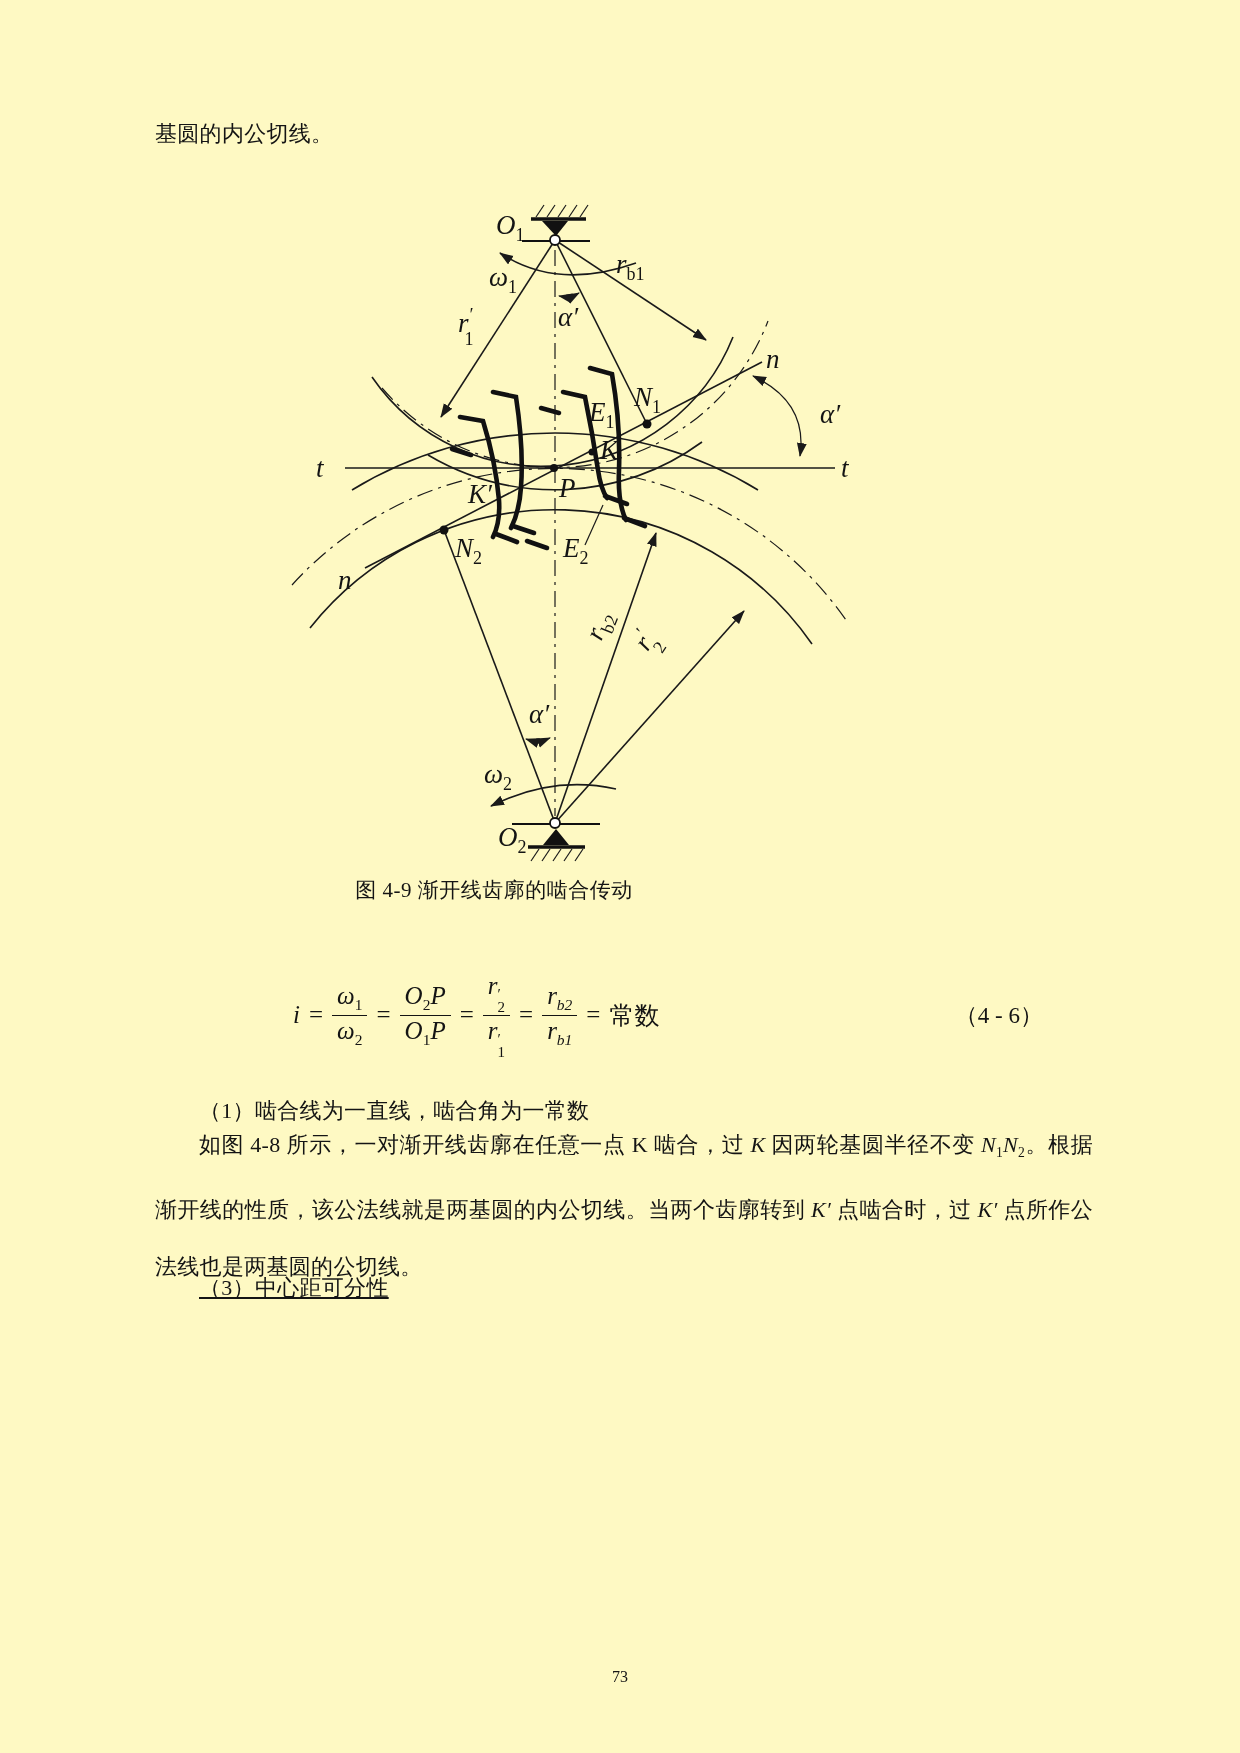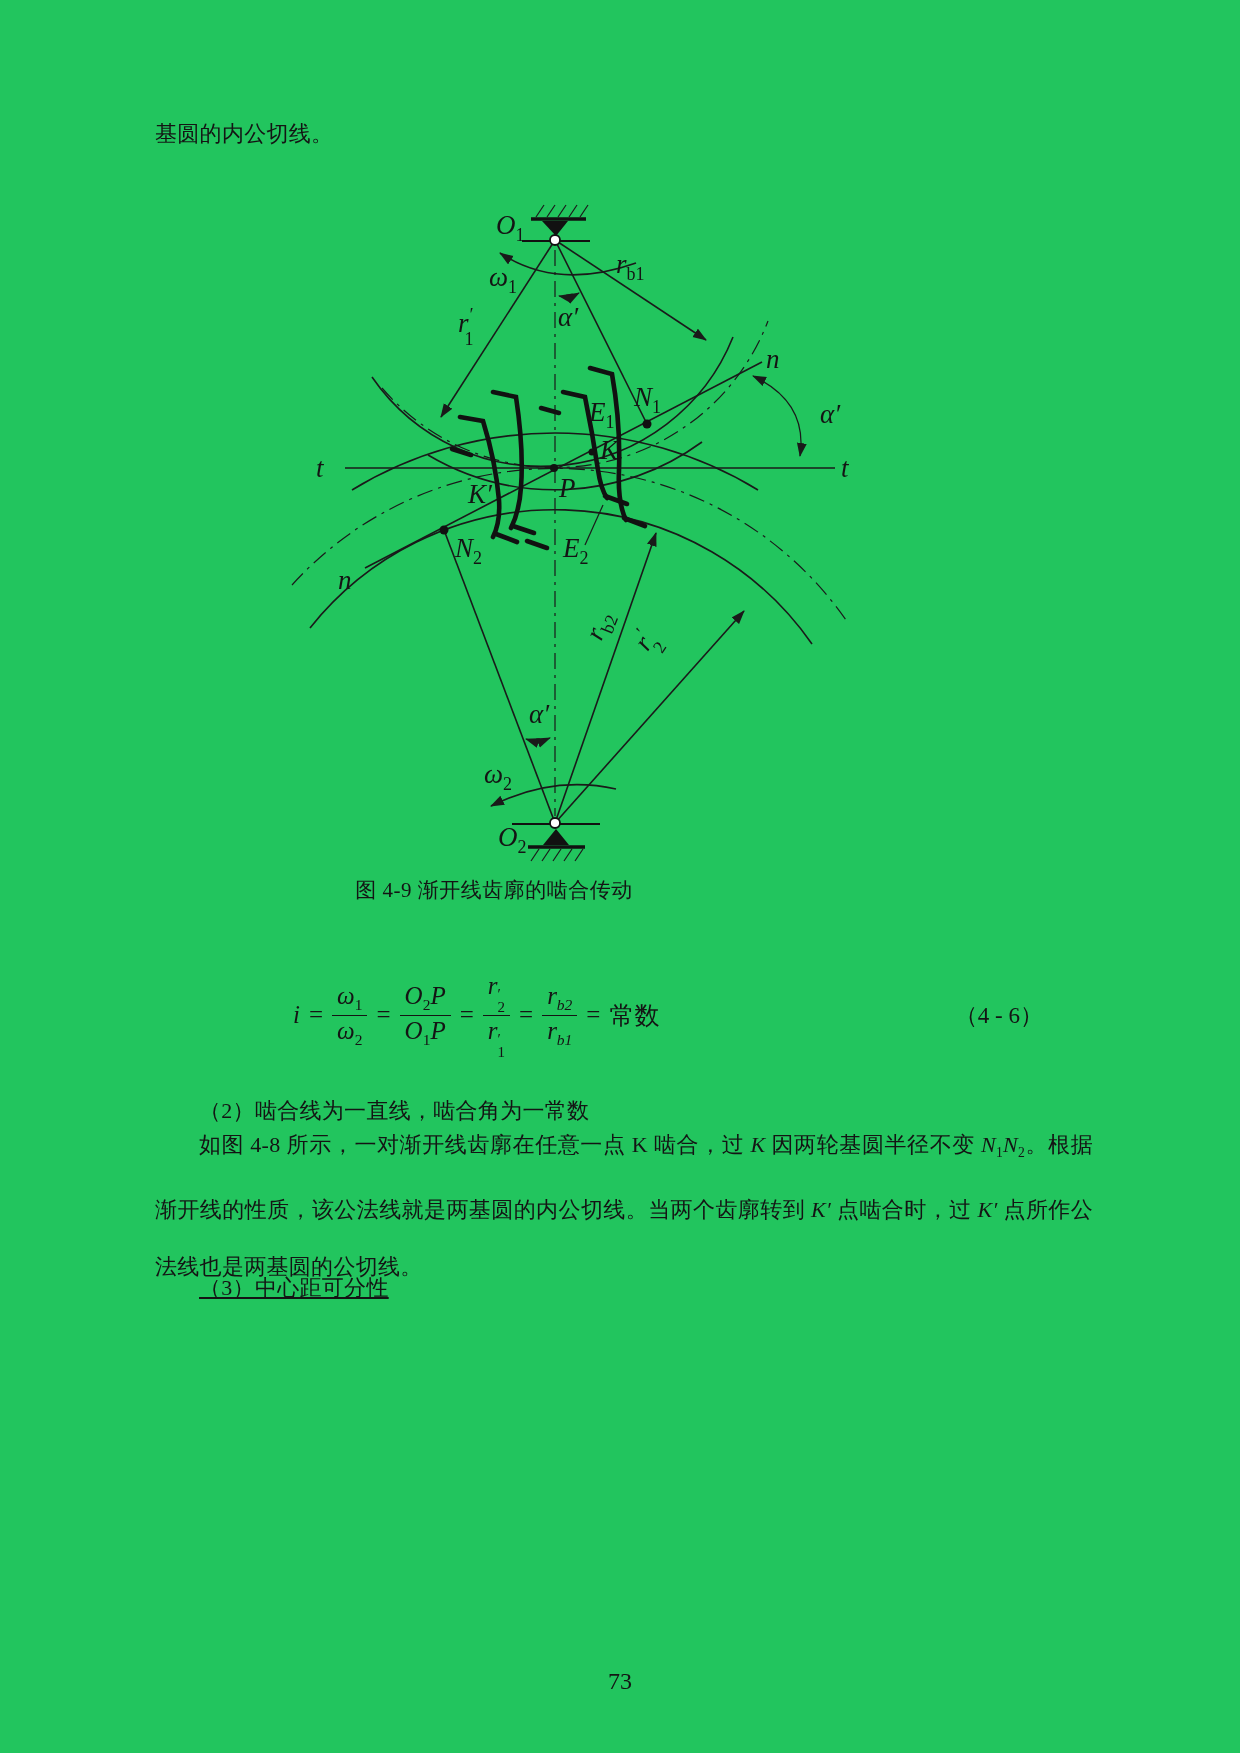--- a/index.html
+++ b/index.html
@@ -1,30 +1,30 @@
 <!DOCTYPE html>
 <html><head>
 <meta charset="utf-8">
 <style>
   html,body{margin:0;padding:0;background:#888;}
   .page{
     position:relative;width:1240px;height:1753px;margin:0 auto;
-    background:#22c55e;color:#141414;
+    background:#fef9c3;color:#141414;
     font-family:"Liberation Serif","DejaVu Serif",serif;
     overflow:hidden;
   }
   .abs{position:absolute;}
   .cn{font-size:22px;line-height:57px;letter-spacing:0.3px;}
   .body-col{left:155px;width:938px;}
   .indent{text-indent:2em;}
   .just{text-align:justify;}
   .it{font-style:italic;}
   sub{font-size:0.62em;}
   .caption{left:0;width:988px;text-align:center;font-size:21px;letter-spacing:0.5px;}
-  .pagenum{left:0;width:1240px;text-align:center;font-size:24px;}
+  .pagenum{left:0;width:1240px;text-align:center;font-size:16px;}
   
   .formula{left:155px;width:888px;display:flex;align-items:center;justify-content:space-between;}
   .expr{display:flex;align-items:center;gap:9px;font-size:25px;padding-left:138px;}
   .frac{display:inline-flex;flex-direction:column;align-items:center;line-height:1.15;}
   .frac .num{border-bottom:1.6px solid #141414;padding:0 5px 1px 5px;}
   .frac .den{padding:1px 5px 0 5px;}
   .atom .stack{display:inline-flex;flex-direction:column;line-height:0.85;font-size:0.6em;vertical-align:-0.35em;}
   .result{}
   .eqnum{font-size:23px;}
   
@@ -195,21 +195,21 @@
       <span class="frac">
           <span class="num atom"><span class="it">r</span><sub class="it">b2</sub></span>
           <span class="den atom"><span class="it">r</span><sub class="it">b1</sub></span>
         </span>
       <span>=</span>
       <span class="result">常数</span>
     </span>
     <span class="eqnum">（4 - 6）</span>
   </div>
 
-  <div class="abs cn body-col indent" style="top:1082px;">（2）啮合线为一直线，啮合角为一常数</div>
+  <div class="abs cn body-col indent" style="top:1082px;">（1）啮合线为一直线，啮合角为一常数</div>
 
   <div class="abs cn body-col indent just" style="top:1116px;"><span>如图 4-8 所示，一对渐开线齿廓在任意一点 K 啮合，过 </span><span class="it">K</span><span> 因两轮基圆半径不变 </span><span class="it">N</span><sub>1</sub><span class="it">N</span><sub>2</sub><span>。根据渐开线的性质，该公法线就是两基圆的内公切线。当两个齿廓转到 </span><span class="it">K′</span><span> 点啮合时，过 </span><span class="it">K′</span><span> 点所作公法线也是两基圆的公切线。</span></div>
 
   <div class="abs cn body-col indent" style="top:1259px;text-decoration:underline;">（3）中心距可分性</div>
 
 
   <div class="abs pagenum" style="top:1668px;">73</div>
 
 </div>
 

